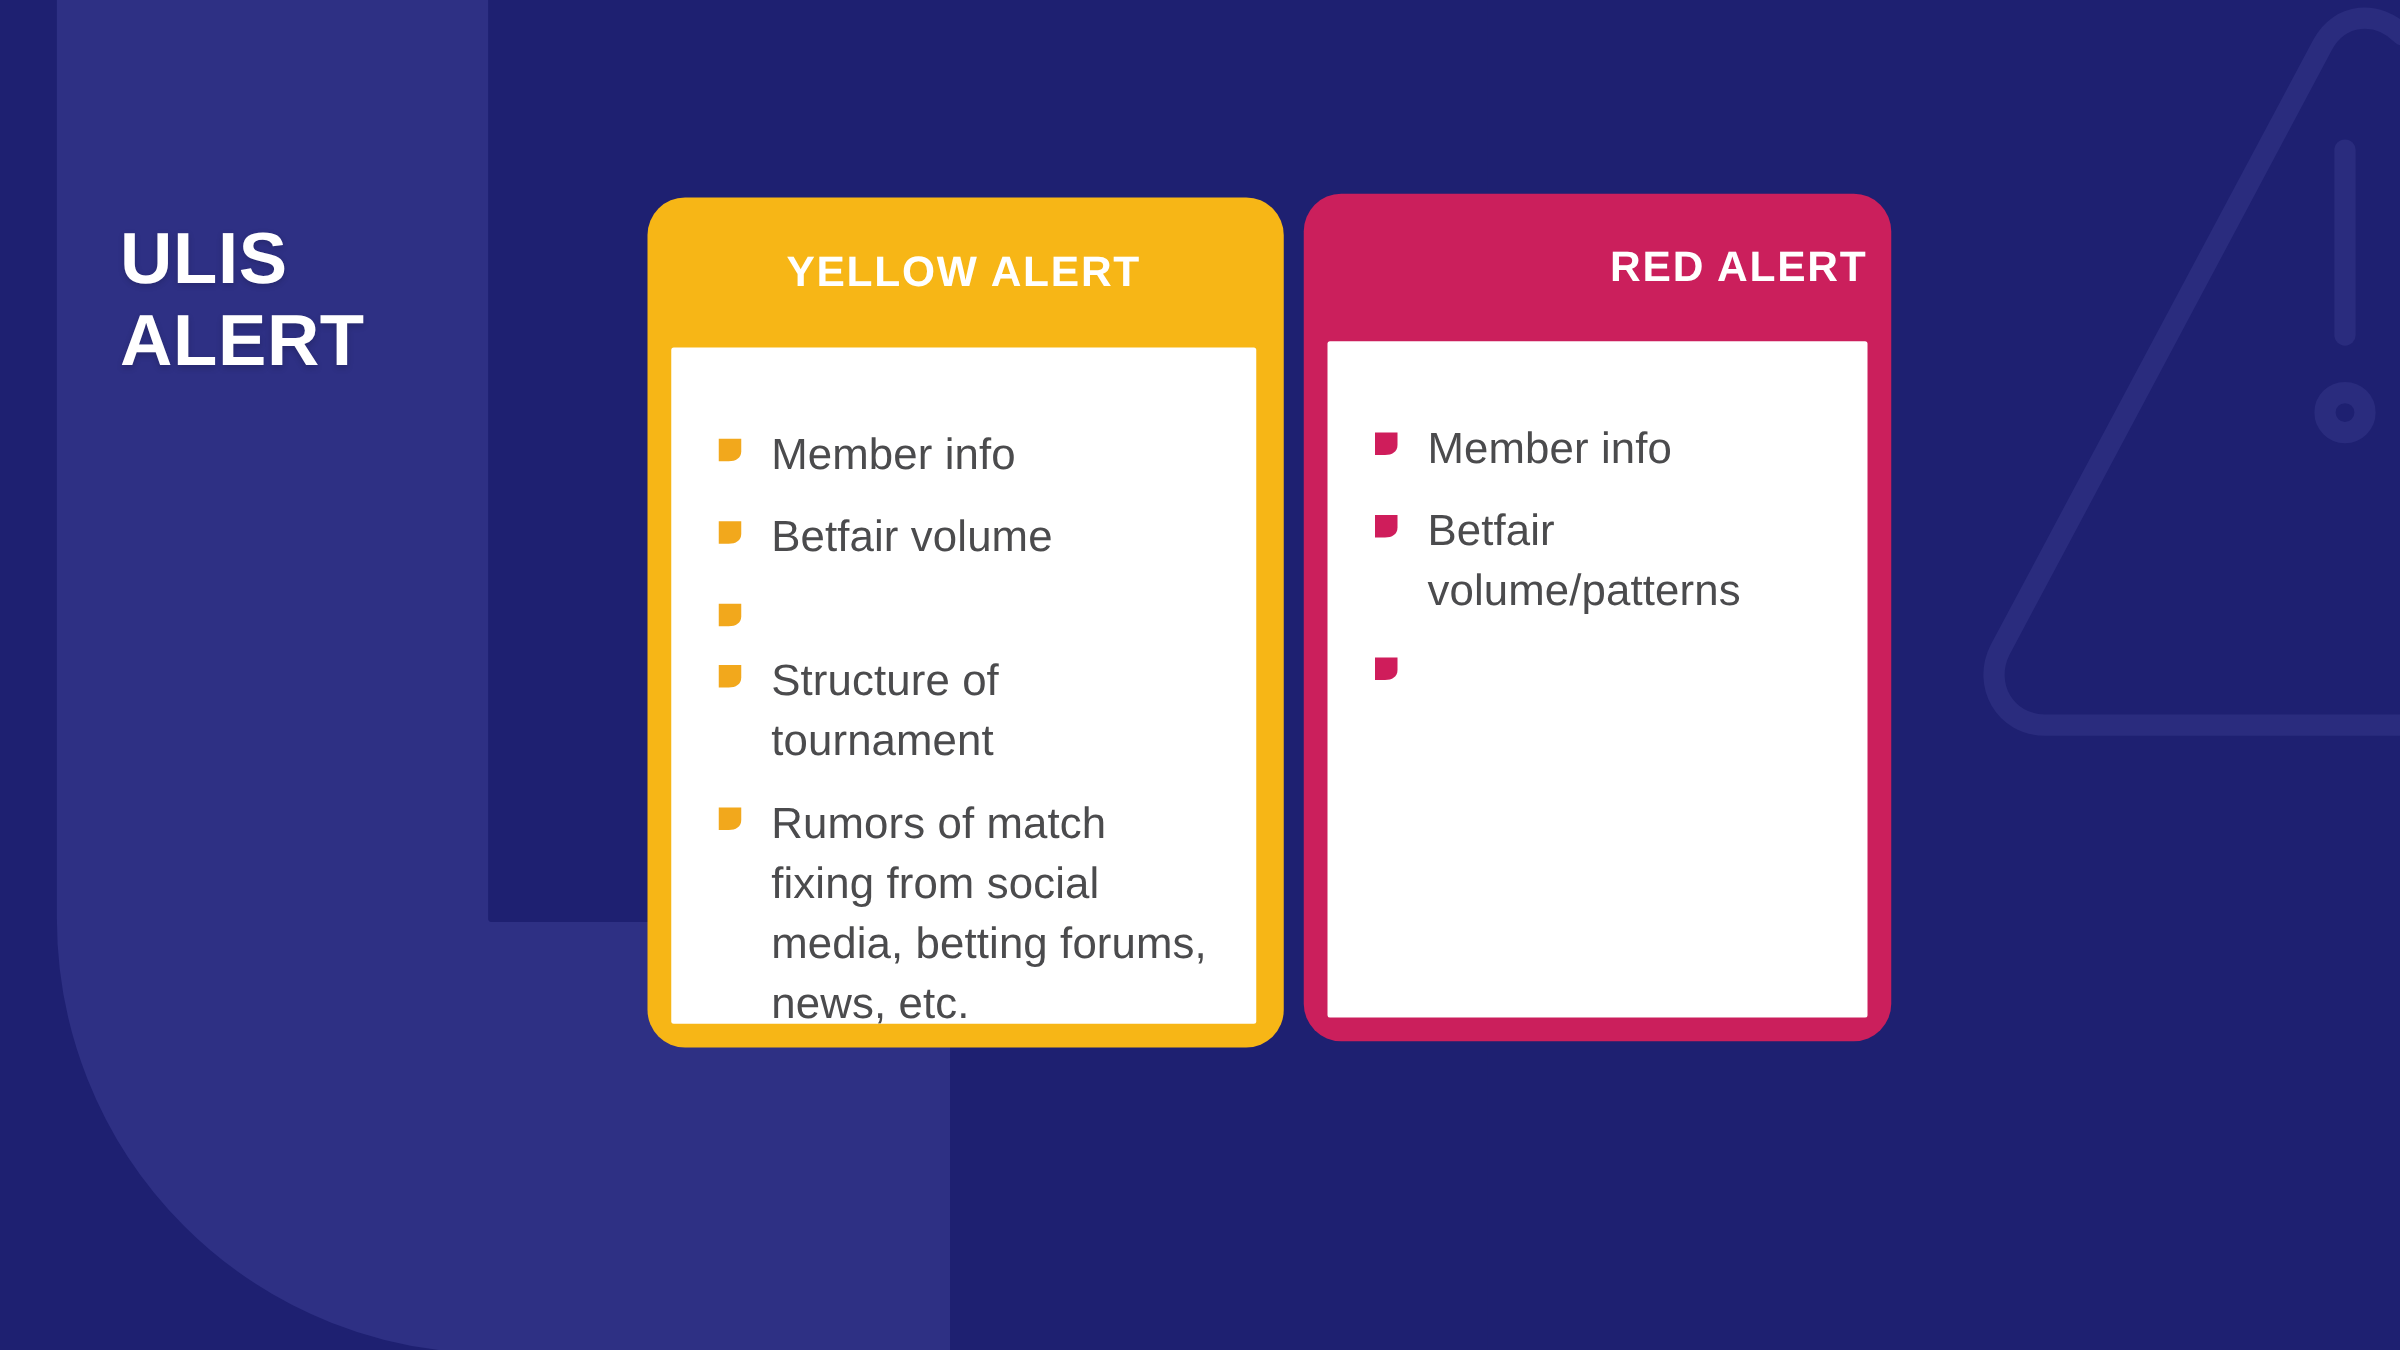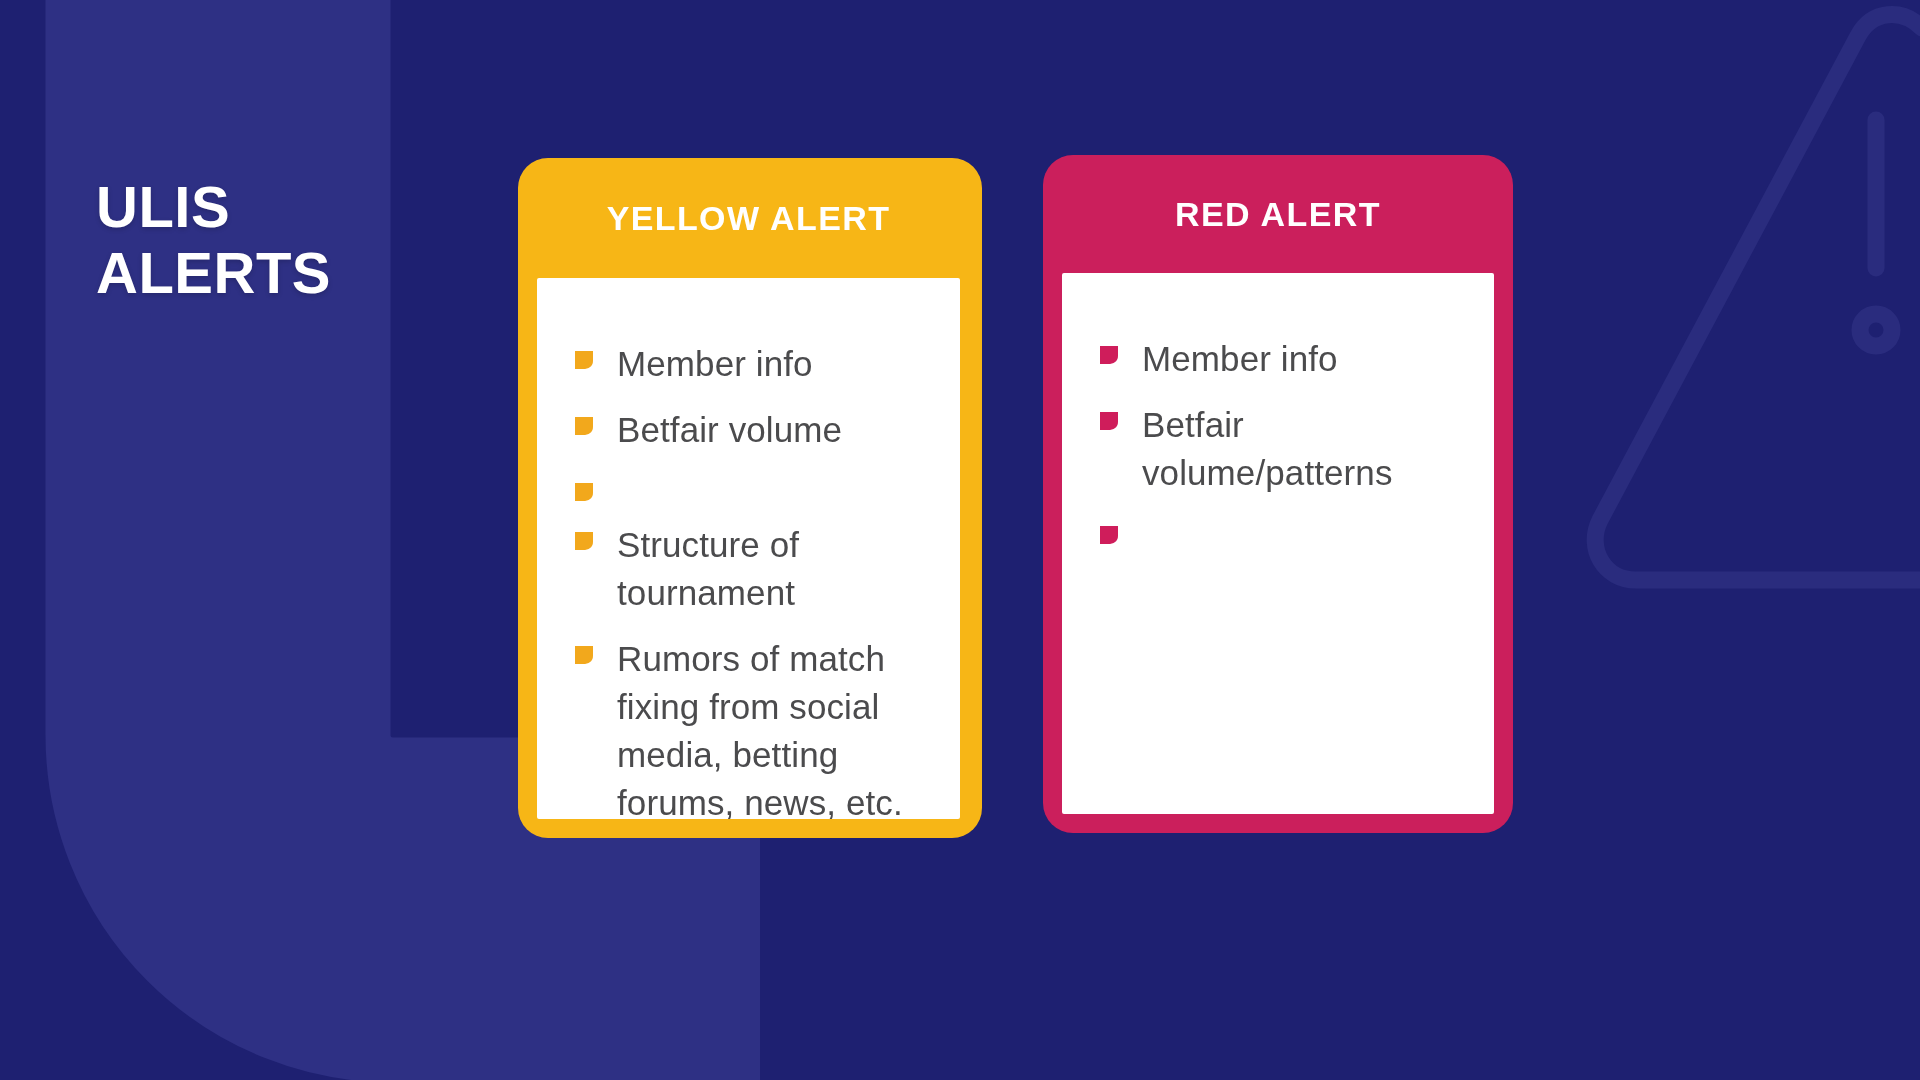--- a/index.html
+++ b/index.html
@@ -79,39 +79,40 @@
     color:#4b4b4d;
     font-size:35px;
     line-height:48px;
     font-weight:normal;
     letter-spacing:0.1px;
   }
 
   
   #card-yellow {
     left:518px; top:158px;
-    width:464px; height:680px;
+    width:509px; height:680px;
     background:#f7b616;
     border-radius:30px;
     padding:0 22px 19px 19px;
   }
   #card-yellow .card-head {
     height:120px;
     font-size:34px;
   }
   #card-yellow .card-body { border-radius:2px; padding:62px 34px 0 36px; }
   #card-yellow .list li { margin-bottom:18px; }
 
   
   #card-red {
     left:1043px; top:155px;
     width:470px; height:678px;
     background:#cb1f5c;
     border-radius:30px;
     padding:0 19px 19px 19px;
+    align-items:flex-end;
   }
   #card-red .card-head {
     height:118px;
     font-size:34px;
   }
   #card-red .card-body { border-radius:2px; padding:62px 30px 0 36px; }
   #card-red .list li { margin-bottom:18px; }
 </style>
 </head>
 <body>
@@ -143,21 +144,21 @@
                  C 1586 548 1604 580 1636 580
                  L 1990 580"></path>
         <line x1="1876" y1="120" x2="1876" y2="268"></line>
         <circle cx="1876" cy="330" r="16"></circle>
       </g>
     </svg>
   </div>
 
   <div id="title-block">
     <span class="tline">ULIS</span>
-    <span class="tline">ALERTS</span>
+    <span class="tline">ALERT</span>
   </div>
 
   <section class="card" id="card-yellow">
     <div class="card-head">
       <span>YELLOW ALERT</span>
     </div>
     <div class="card-body">
       <ul class="list">
         <li>
           <span class="bullet">

